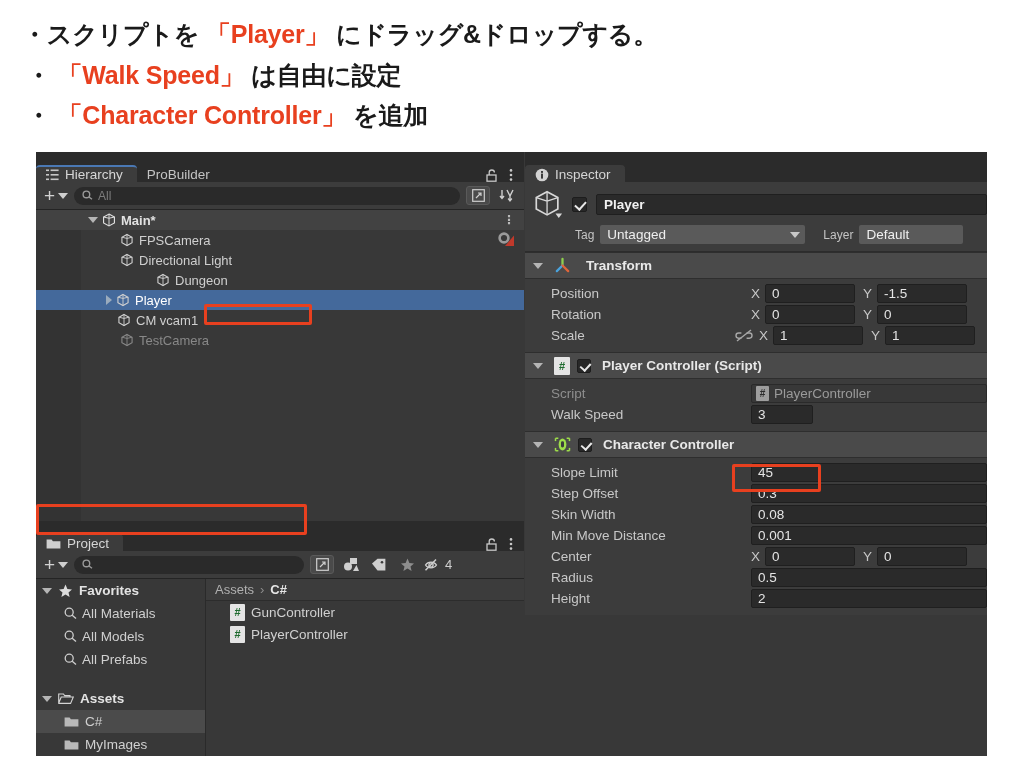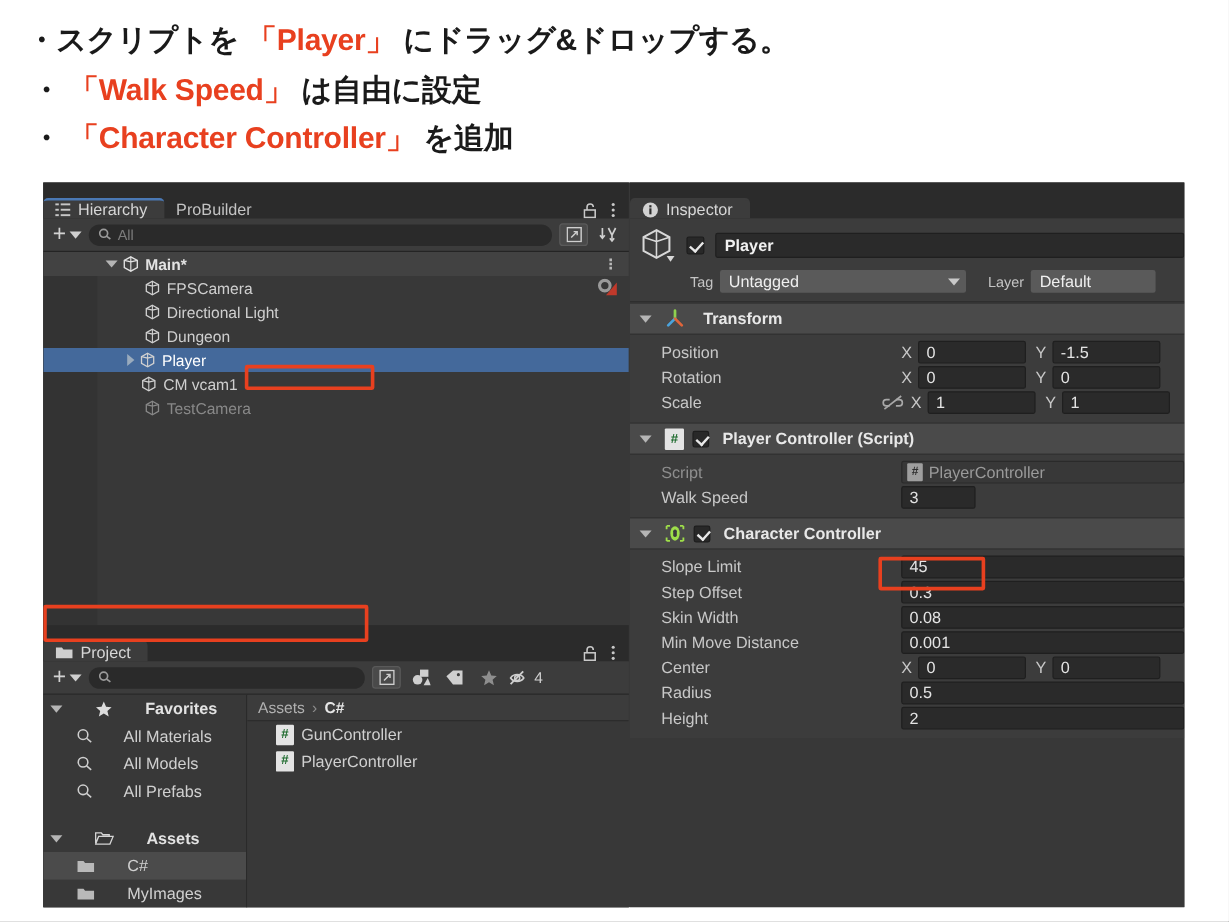--- a/index.html
+++ b/index.html
@@ -221,21 +221,20 @@
     display: flex; align-items: center; justify-content: center;
     flex: 0 0 auto;
     position: relative;
   }
   .tree-row {
     height: 23px;
     display: flex; align-items: center;
     color: #d0d0d0;
     font-size: 13.5px;
     white-space: nowrap;
-    gap: 21px;
   }
   .tree-row.head { font-weight: bold; color: #e3e3e3; }
   .tree-row.sel { background: #4b4b4b; }
   .mag {
     width: 13px; height: 13px; flex: 0 0 auto;
     margin-right: 5px;
   }
   .folder {
     width: 15px; height: 12px; flex: 0 0 auto;
     margin-right: 6px;
@@ -496,21 +495,21 @@
               </svg>
             </div>
             <div class="row" style="padding-left: 70px;">
               <span class="tri-spacer"></span>
               <svg viewBox="0 0 16 16" class="cube">
                 <path d="M8 1.6 L13.8 4.8 V11.2 L8 14.4 L2.2 11.2 V4.8 Z" fill="none" stroke="#d0d0d0" stroke-width="1.25"></path>
                 <path d="M8 1.6 V6.2 M8 6.2 L2.2 4.8 M8 6.2 L13.8 4.8 M8 6.2 V14.4" fill="none" stroke="#d0d0d0" stroke-width="1.05"></path>
               </svg>
               <span>Directional Light</span>
             </div>
-            <div class="row" style="padding-left: 70px;">
+            <div class="row" style="padding-left: 106px;">
               <span class="tri-spacer"></span>
               <svg viewBox="0 0 16 16" class="cube">
                 <path d="M8 1.6 L13.8 4.8 V11.2 L8 14.4 L2.2 11.2 V4.8 Z" fill="none" stroke="#d0d0d0" stroke-width="1.25"></path>
                 <path d="M8 1.6 V6.2 M8 6.2 L2.2 4.8 M8 6.2 L13.8 4.8 M8 6.2 V14.4" fill="none" stroke="#d0d0d0" stroke-width="1.05"></path>
               </svg>
               <span>Dungeon</span>
             </div>
             <div class="row selected" style="padding-left: 70px;">
               <span class="tri-right"></span>
               <svg viewBox="0 0 16 16" class="cube">

